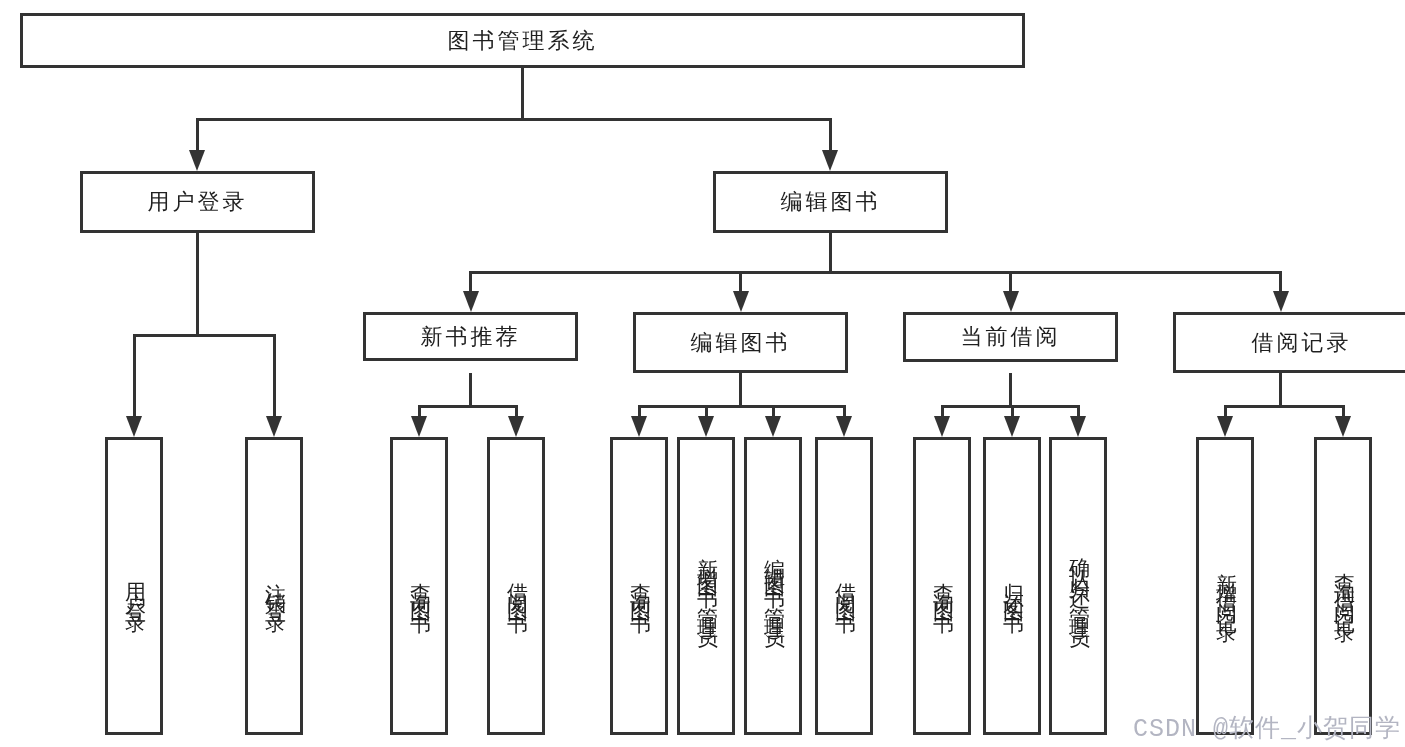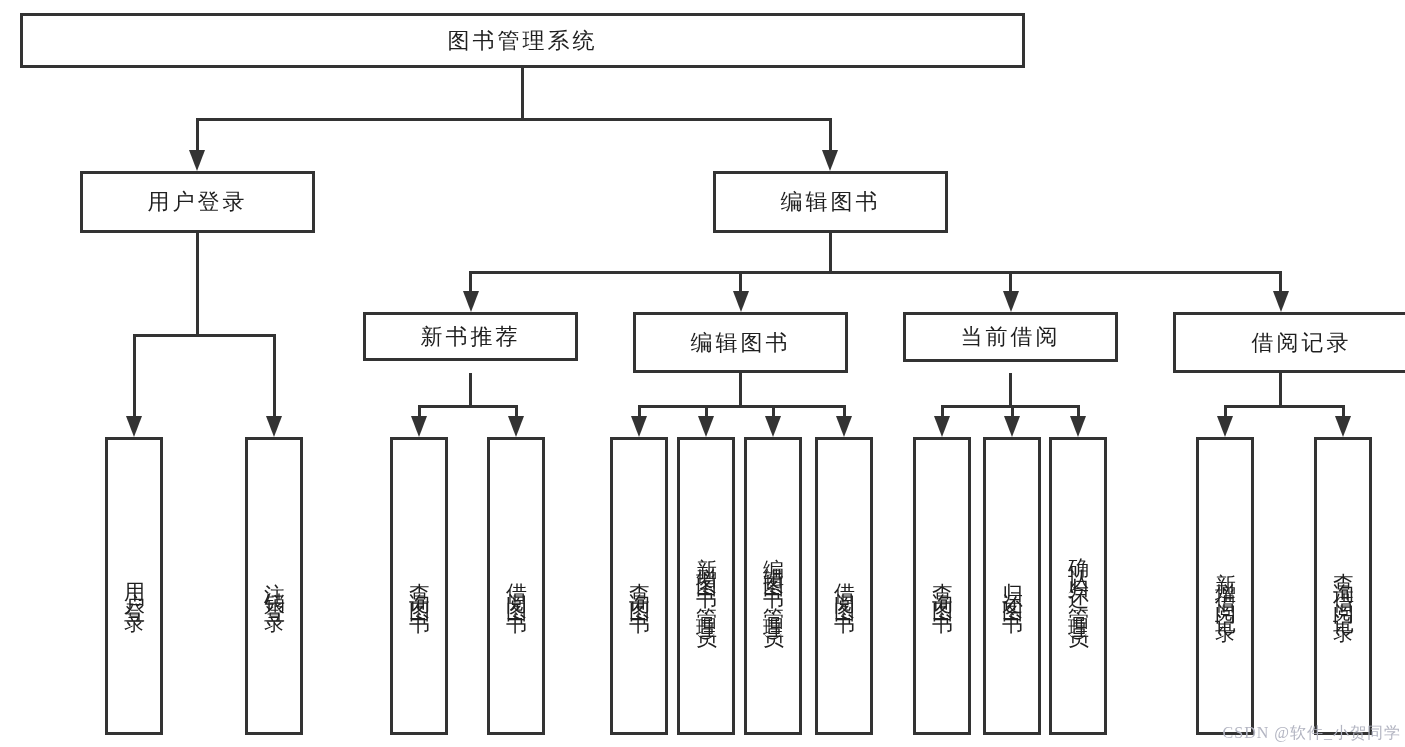--- a/index.html
+++ b/index.html
@@ -5,21 +5,21 @@
   html, body {
     margin: 0;
     padding: 0;
     background: #ffffff;
   }
   .canvas {
     position: relative;
     width: 1405px;
     height: 747px;
     background: #ffffff;
-    font-family: Liberation Serif, serif;
+    font-family: Liberation Mono, monospace;
     overflow: hidden;
   }
   .box {
     position: absolute;
     box-sizing: border-box;
     border: 3px solid #333333;
     background: #ffffff;
     display: flex;
     align-items: center;
     justify-content: center;
@@ -45,21 +45,21 @@
     width: 0;
     height: 0;
     border-left: 8px solid transparent;
     border-right: 8px solid transparent;
     border-top: 21px solid #333333;
   }
   .watermark {
     position: absolute;
     right: 4px;
     bottom: 3px;
-    font-size: 16px;
+    font-size: 25px;
     letter-spacing: 1px;
     color: #b3b5c2;
   }
 </style>
 </head>
 <body>
 
 <div class="canvas">
 
   <div class="line" style="left:520.5px; top:68px;  width:3px;   height:52px"></div>

